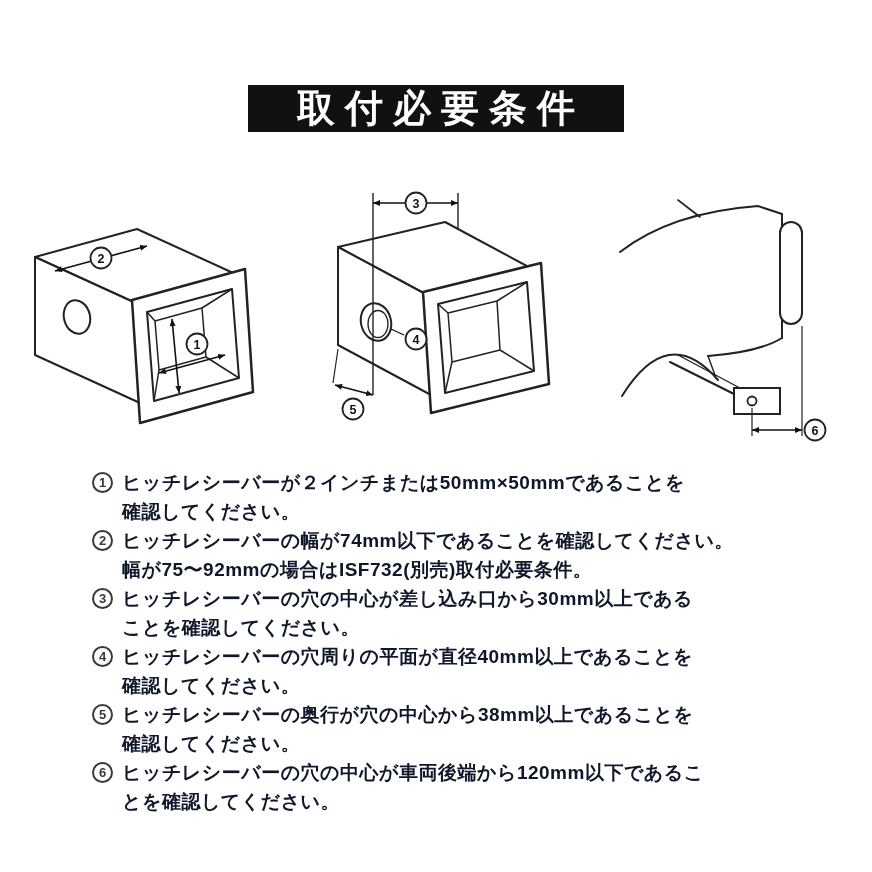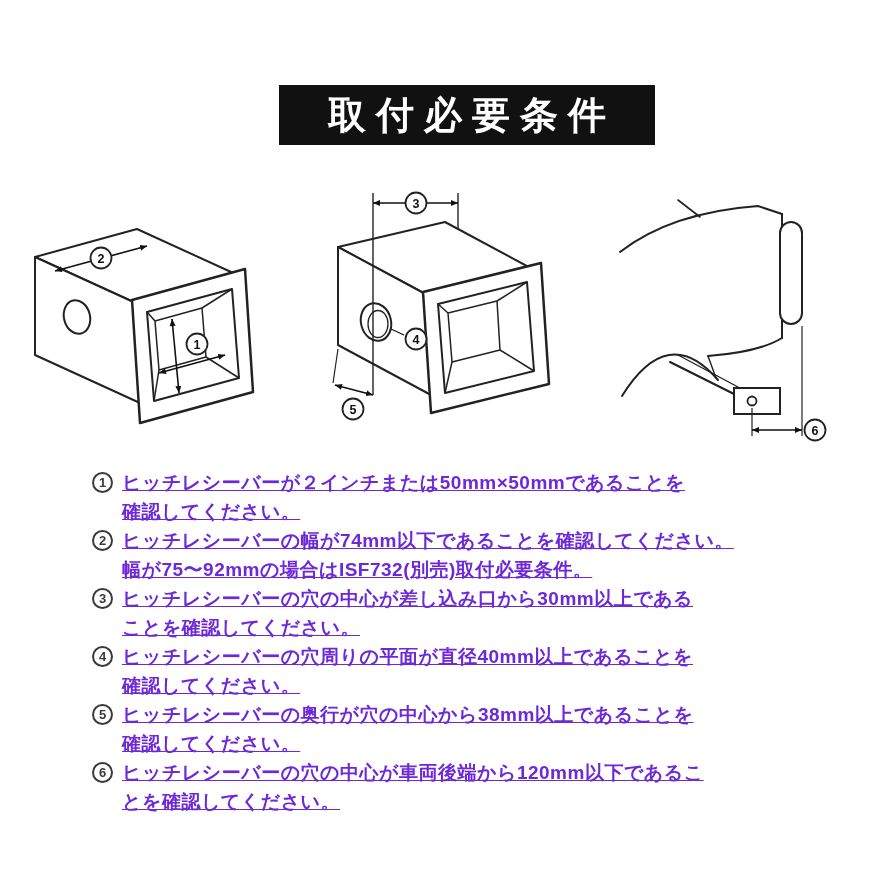--- a/index.html
+++ b/index.html
@@ -4,22 +4,22 @@
 <style>
   html,body{margin:0;padding:0;background:#fff;}
   body{
     width:872px;height:872px;
     font-family:"Liberation Sans","DejaVu Sans",sans-serif;
     color:#222;
   }
   .page{position:relative;width:872px;height:872px;background:#fff;overflow:hidden;}
 
   .banner{
-    position:absolute;left:248px;top:85px;width:376px;height:60px;
-    background:#111;display:flex;align-items:center;justify-content:center;margin-left:31px;
+    position:absolute;left:248px;top:85px;width:376px;height:47px;
+    background:#111;display:flex;align-items:center;justify-content:center;
   }
   .banner .banner-text{
     color:#fff;font-size:38px;font-weight:bold;letter-spacing:10px;padding-left:10px;
     white-space:nowrap;
   }
 
   .fig{position:absolute;}
   .fig1{left:25px;top:205px;}
   .fig2{left:318px;top:183px;}
   .fig3{left:612px;top:190px;}
@@ -30,21 +30,21 @@
   .req-item{display:flex;align-items:flex-start;}
   .req-num{
     flex:0 0 21px;width:21px;height:21px;box-sizing:border-box;
     border:2px solid #3a3a3a;border-radius:50%;
     display:flex;align-items:center;justify-content:center;
     font-size:13px;font-weight:bold;color:#3a3a3a;
     margin:4px 9px 0 0;
   }
   .req-text{
     flex:1;font-size:19px;line-height:29px;font-weight:bold;
-    letter-spacing:0.5px;white-space:pre-line;color:#6d28d9;text-decoration:underline;
+    letter-spacing:0.5px;white-space:pre-line;color:#0f172a;
   }
 </style>
 </head>
 <body>
 
 <div class="page">
 
   <svg width="0" height="0" style="position:absolute" aria-hidden="true">
     <defs>
       <marker id="ah-e" markerWidth="9" markerHeight="8" refX="7" refY="3" orient="auto" markerUnits="userSpaceOnUse">

